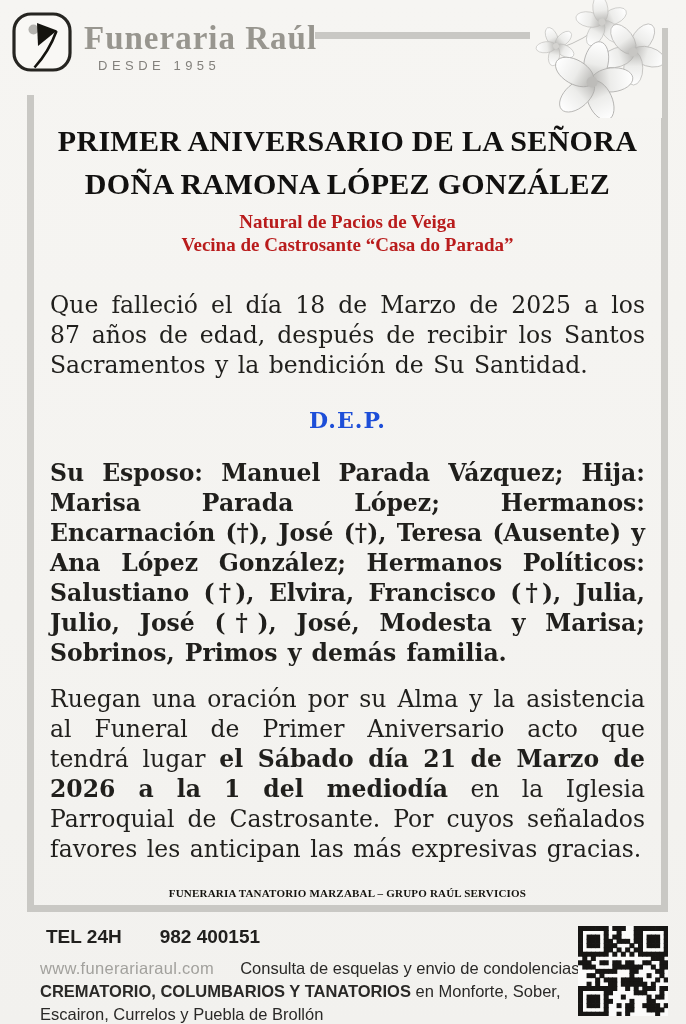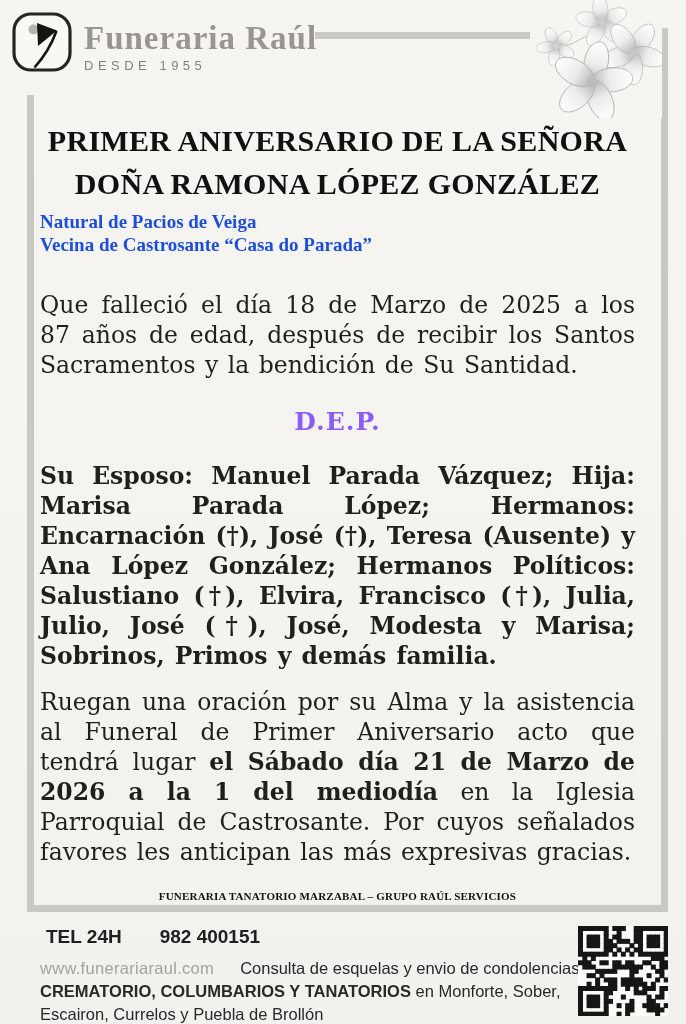--- a/index.html
+++ b/index.html
@@ -23,43 +23,43 @@
   .header { position:absolute; left:10px; top:8px; display:flex; align-items:flex-start; }
   .brand-block { margin-left:10px; padding-top:13px; }
   .brand {
     font-family:"Liberation Serif",serif;
     font-size:33px; line-height:34px;
     color:#98968f; letter-spacing:1px; font-weight:700;
   }
   .tagline {
     font-family:"Liberation Sans",sans-serif;
     font-size:13px; letter-spacing:4.5px;
-    color:#83817c; margin-top:3px; margin-left:0;
+    color:#83817c; margin-top:3px; margin-left:14px;
   }
   .flowers { position:absolute; left:530px; top:0; }
 
   
-  .content { position:absolute; left:24px; top:39px; width:627px; padding:0 16px; }
+  .content { position:absolute; left:34px; top:39px; width:627px; padding:0 16px; }
   .title {
     font-family:"Liberation Serif",serif; font-weight:bold;
     font-size:30px; line-height:35px; text-align:center;
     letter-spacing:0.3px; color:#121110;margin-top:8px;
   }
   .title-1 { margin-top:84px; }
   .subtitle {
     font-family:"Liberation Serif",serif; font-weight:bold;
-    font-size:19px; line-height:23px; text-align:left; color:#1d4ed8;
+    font-size:19px; line-height:23px; text-align:center; color:#b91c1c;
   }
   .subtitle-1 { margin-top:9px; }
   .para {
     font-size:23.5px; line-height:30px; text-align:justify;
     word-spacing:2px; color:#201f1c;
   }
   #para-death  { margin-top:34px; }
-  .rip { margin-top:27px; text-align:center; font-weight:bold; font-size:25px; letter-spacing:1px; color:#8b5cf6; }
+  .rip { margin-top:27px; text-align:center; font-weight:bold; font-size:22px; letter-spacing:1px; color:#1d4ed8; }
   #para-family { margin-top:25px;font-weight:bold; }
   #para-invite { margin-top:16px; }
   .hl { font-weight:bold; }
   .band {
     margin-top:23px; text-align:center;
     font-family:"Liberation Serif",serif; font-weight:bold;
     font-size:11px; color:#14130e; letter-spacing:0.2px;
   }
 
   

